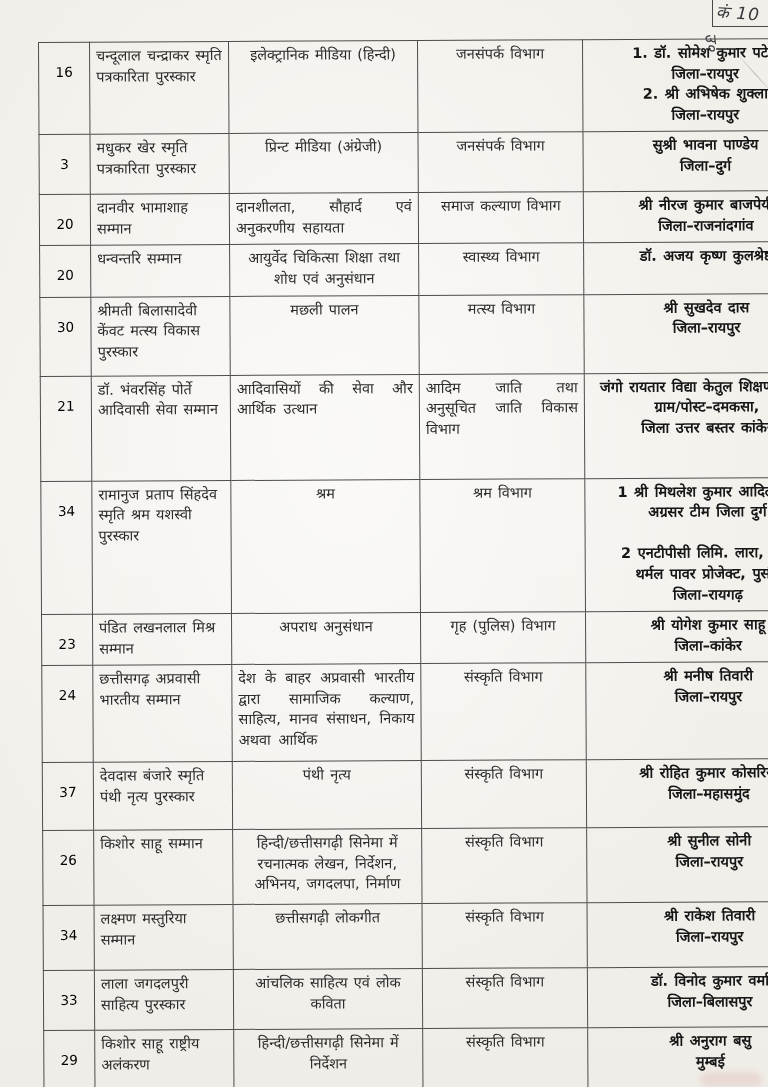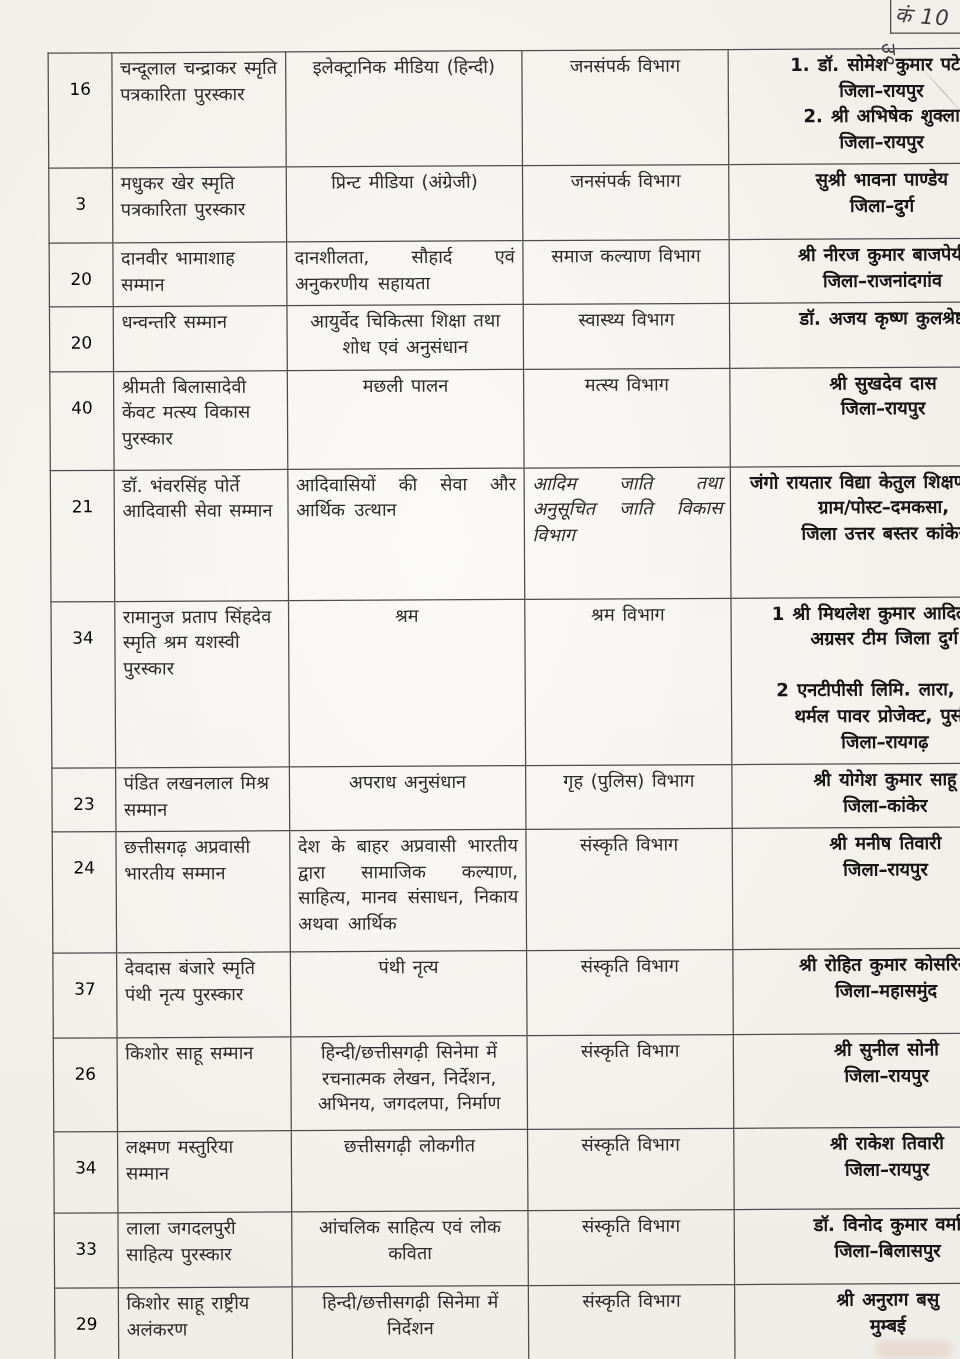--- a/index.html
+++ b/index.html
@@ -25,21 +25,21 @@
     border:1.4px solid #4d4d4d;
     vertical-align:top;
     padding:3px 6px 6px 6px;
     word-spacing:1.5px;
   }
   td.sn{width:38px;text-align:center;font-size:13.5px;color:#000000;padding-top:20px;}
   td.award{width:126px;text-align:left;}
   td.field{width:176px;text-align:center;}
   td.field.ta-just{text-align:justify;word-spacing:3px;}
   td.dept{width:152px;text-align:center;}
-  td.dept.ta-just{text-align:justify;word-spacing:3px;font-style:italic;}
+  td.dept.ta-just{text-align:justify;word-spacing:3px;}
   td.recip{width:232px;text-align:center;font-weight:bold;color:#161616;white-space:pre-line;}
   
   .hw{position:absolute;color:#3a3a3e;font-size:17px;font-style:italic;letter-spacing:1px;}
   .hw1{right:8px;top:1px;transform:rotate(4deg);}
   .hw2{left:722px;top:32px;transform:rotate(84deg);transform-origin:left top;font-size:16px;}
   .mark-vline{position:absolute;left:712px;top:0;width:0;height:27px;border-left:1.6px solid #4a4a4a;}
   .mark-hline{position:absolute;left:712px;top:26px;width:56px;height:0;border-top:1.6px solid #4a4a4a;}
   .crease{
     position:absolute;left:736px;top:52px;width:58px;height:1px;
     background:linear-gradient(90deg,rgba(120,115,105,0),rgba(120,115,105,.45),rgba(120,115,105,0));
@@ -91,21 +91,21 @@
 जिला–राजनांदगांव</td>
   </tr>
   <tr style="height:40px">
     <td class="sn">20</td>
     <td class="award">धन्वन्तरि सम्मान</td>
     <td class="field">आयुर्वेद चिकित्सा शिक्षा तथा शोध एवं अनुसंधान</td>
     <td class="dept">स्वास्थ्य विभाग</td>
     <td class="recip">डॉ. अजय कृष्ण कुलश्रेष्ठ</td>
   </tr>
   <tr style="height:79px">
-    <td class="sn">40</td>
+    <td class="sn">30</td>
     <td class="award">श्रीमती बिलासादेवी केंवट मत्स्य विकास पुरस्कार</td>
     <td class="field">मछली पालन</td>
     <td class="dept">मत्स्य विभाग</td>
     <td class="recip">श्री सुखदेव दास
 जिला–रायपुर</td>
   </tr>
   <tr style="height:105px">
     <td class="sn">21</td>
     <td class="award">डॉ. भंवरसिंह पोर्ते आदिवासी सेवा सम्मान</td>
     <td class="field ta-just">आदिवासियों की सेवा और आर्थिक उत्थान</td>

